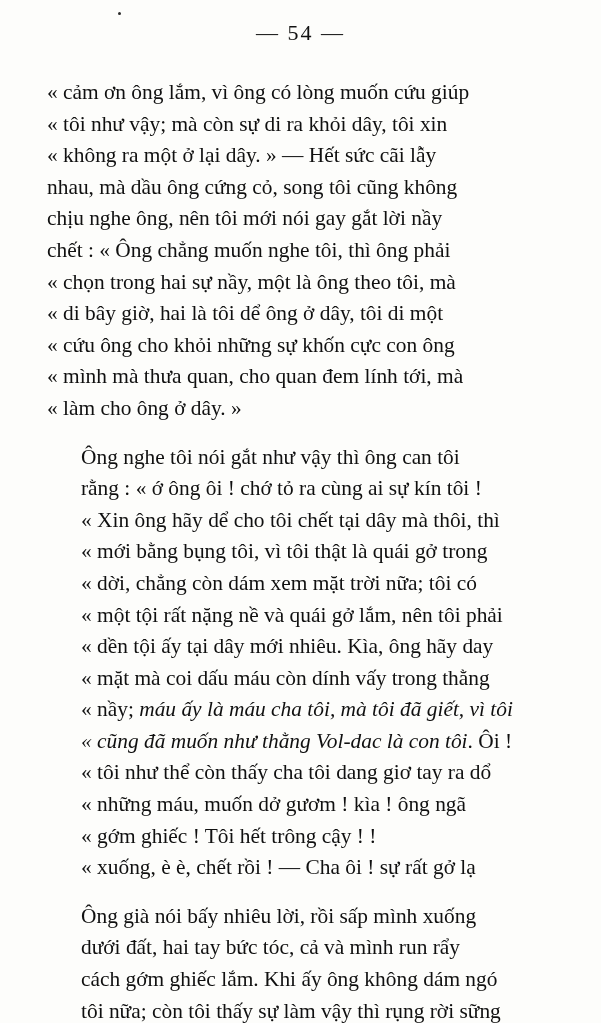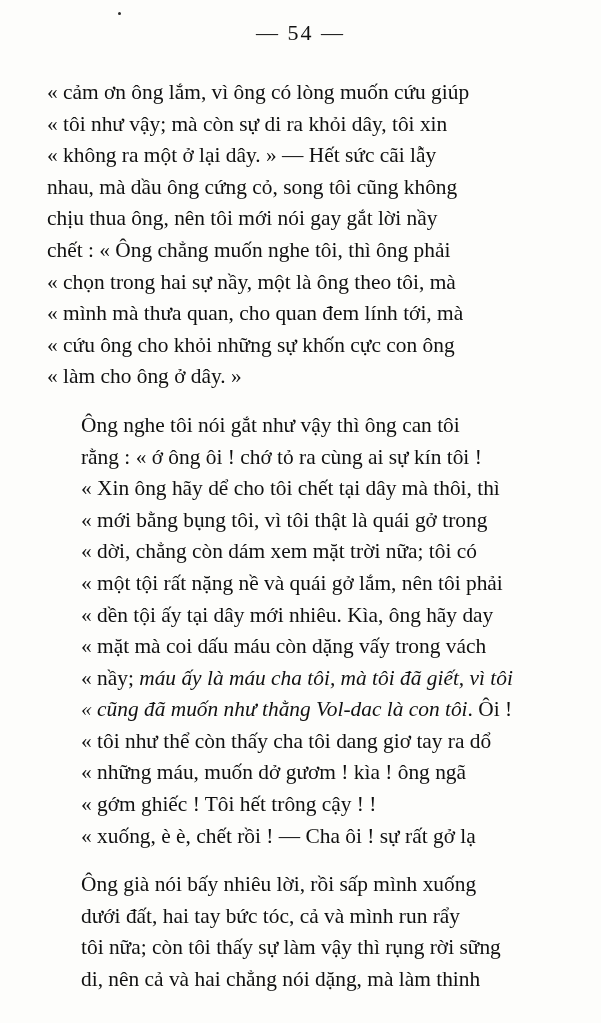--- a/index.html
+++ b/index.html
@@ -72,48 +72,50 @@
 
   <div class="page-number-line">— 54 —</div>
 
   <div class="body-text">
 
     <p>
       <span class="blk">« cảm ơn ông lắm, vì ông có lòng muốn cứu giúp</span>
       <span class="blk">« tôi như vậy; mà còn sự di ra khỏi dây, tôi xin</span>
       <span class="blk">« không ra một ở lại dây. » — Hết sức cãi lẫy</span>
       <span class="blk">nhau, mà dầu ông cứng cỏ, song tôi cũng không</span>
-      <span class="blk">chịu thua ông, nên tôi mới nói gay gắt lời nầy</span>
+      <span class="blk">chịu nghe ông, nên tôi mới nói gay gắt lời nầy</span>
       <span class="blk">chết : « Ông chẳng muốn nghe tôi, thì ông phải</span>
       <span class="blk">« chọn trong hai sự nầy, một là ông theo tôi, mà</span>
+      <span class="blk">« di bây giờ, hai là tôi dể ông ở dây, tôi di một</span>
+      <span class="blk">« cứu ông cho khỏi những sự khốn cực con ông</span>
       <span class="blk">« mình mà thưa quan, cho quan đem lính tới, mà</span>
-      <span class="blk">« cứu ông cho khỏi những sự khốn cực con ông</span>
       <span class="blk">« làm cho ông ở dây. »</span>
     </p>
 
     <p class="indent">
       <span class="blk">Ông nghe tôi nói gắt như vậy thì ông can tôi</span>
       <span class="blk">rằng : « ớ ông ôi ! chớ tỏ ra cùng ai sự kín tôi !</span>
       <span class="blk">« Xin ông hãy dể cho tôi chết tại dây mà thôi, thì</span>
       <span class="blk">« mới bằng bụng tôi, vì tôi thật là quái gở trong</span>
       <span class="blk">« dời, chẳng còn dám xem mặt trời nữa; tôi có</span>
       <span class="blk">« một tội rất nặng nề và quái gở lắm, nên tôi phải</span>
       <span class="blk">« dền tội ấy tại dây mới nhiêu. Kìa, ông hãy day</span>
-      <span class="blk">« mặt mà coi dấu máu còn dặng vấy trong vách</span>
+      <span class="blk">« mặt mà coi dấu máu còn dính vấy trong thằng</span>
 
       <span class="blk"><span>« nầy; </span><i>máu ấy là máu cha tôi, mà tôi đã giết, vì tôi</i></span>
       <span class="blk"><i>« cũng đã muốn như thằng Vol-dac là con tôi</i><span>. Ôi !</span></span>
 
       <span class="blk">« tôi như thể còn thấy cha tôi dang giơ tay ra dổ</span>
       <span class="blk">« những máu, muốn dở gươm ! kìa ! ông ngã</span>
       <span class="blk">« gớm ghiếc ! Tôi hết trông cậy ! !</span>
       <span class="blk">« xuống, è è, chết rồi ! — Cha ôi ! sự rất gở lạ</span>
     </p>
 
     <p class="indent">
       <span class="blk">Ông già nói bấy nhiêu lời, rồi sấp mình xuống</span>
       <span class="blk">dưới đất, hai tay bức tóc, cả và mình run rẩy</span>
+      <span class="blk">cách gớm ghiếc lắm. Khi ấy ông không dám ngó</span>
       <span class="blk">tôi nữa; còn tôi thấy sự làm vậy thì rụng rời sững</span>
       <span class="blk">di, nên cả và hai chẳng nói dặng, mà làm thinh</span>
     </p>
 
   </div>
 </div>
 
 </body></html>

